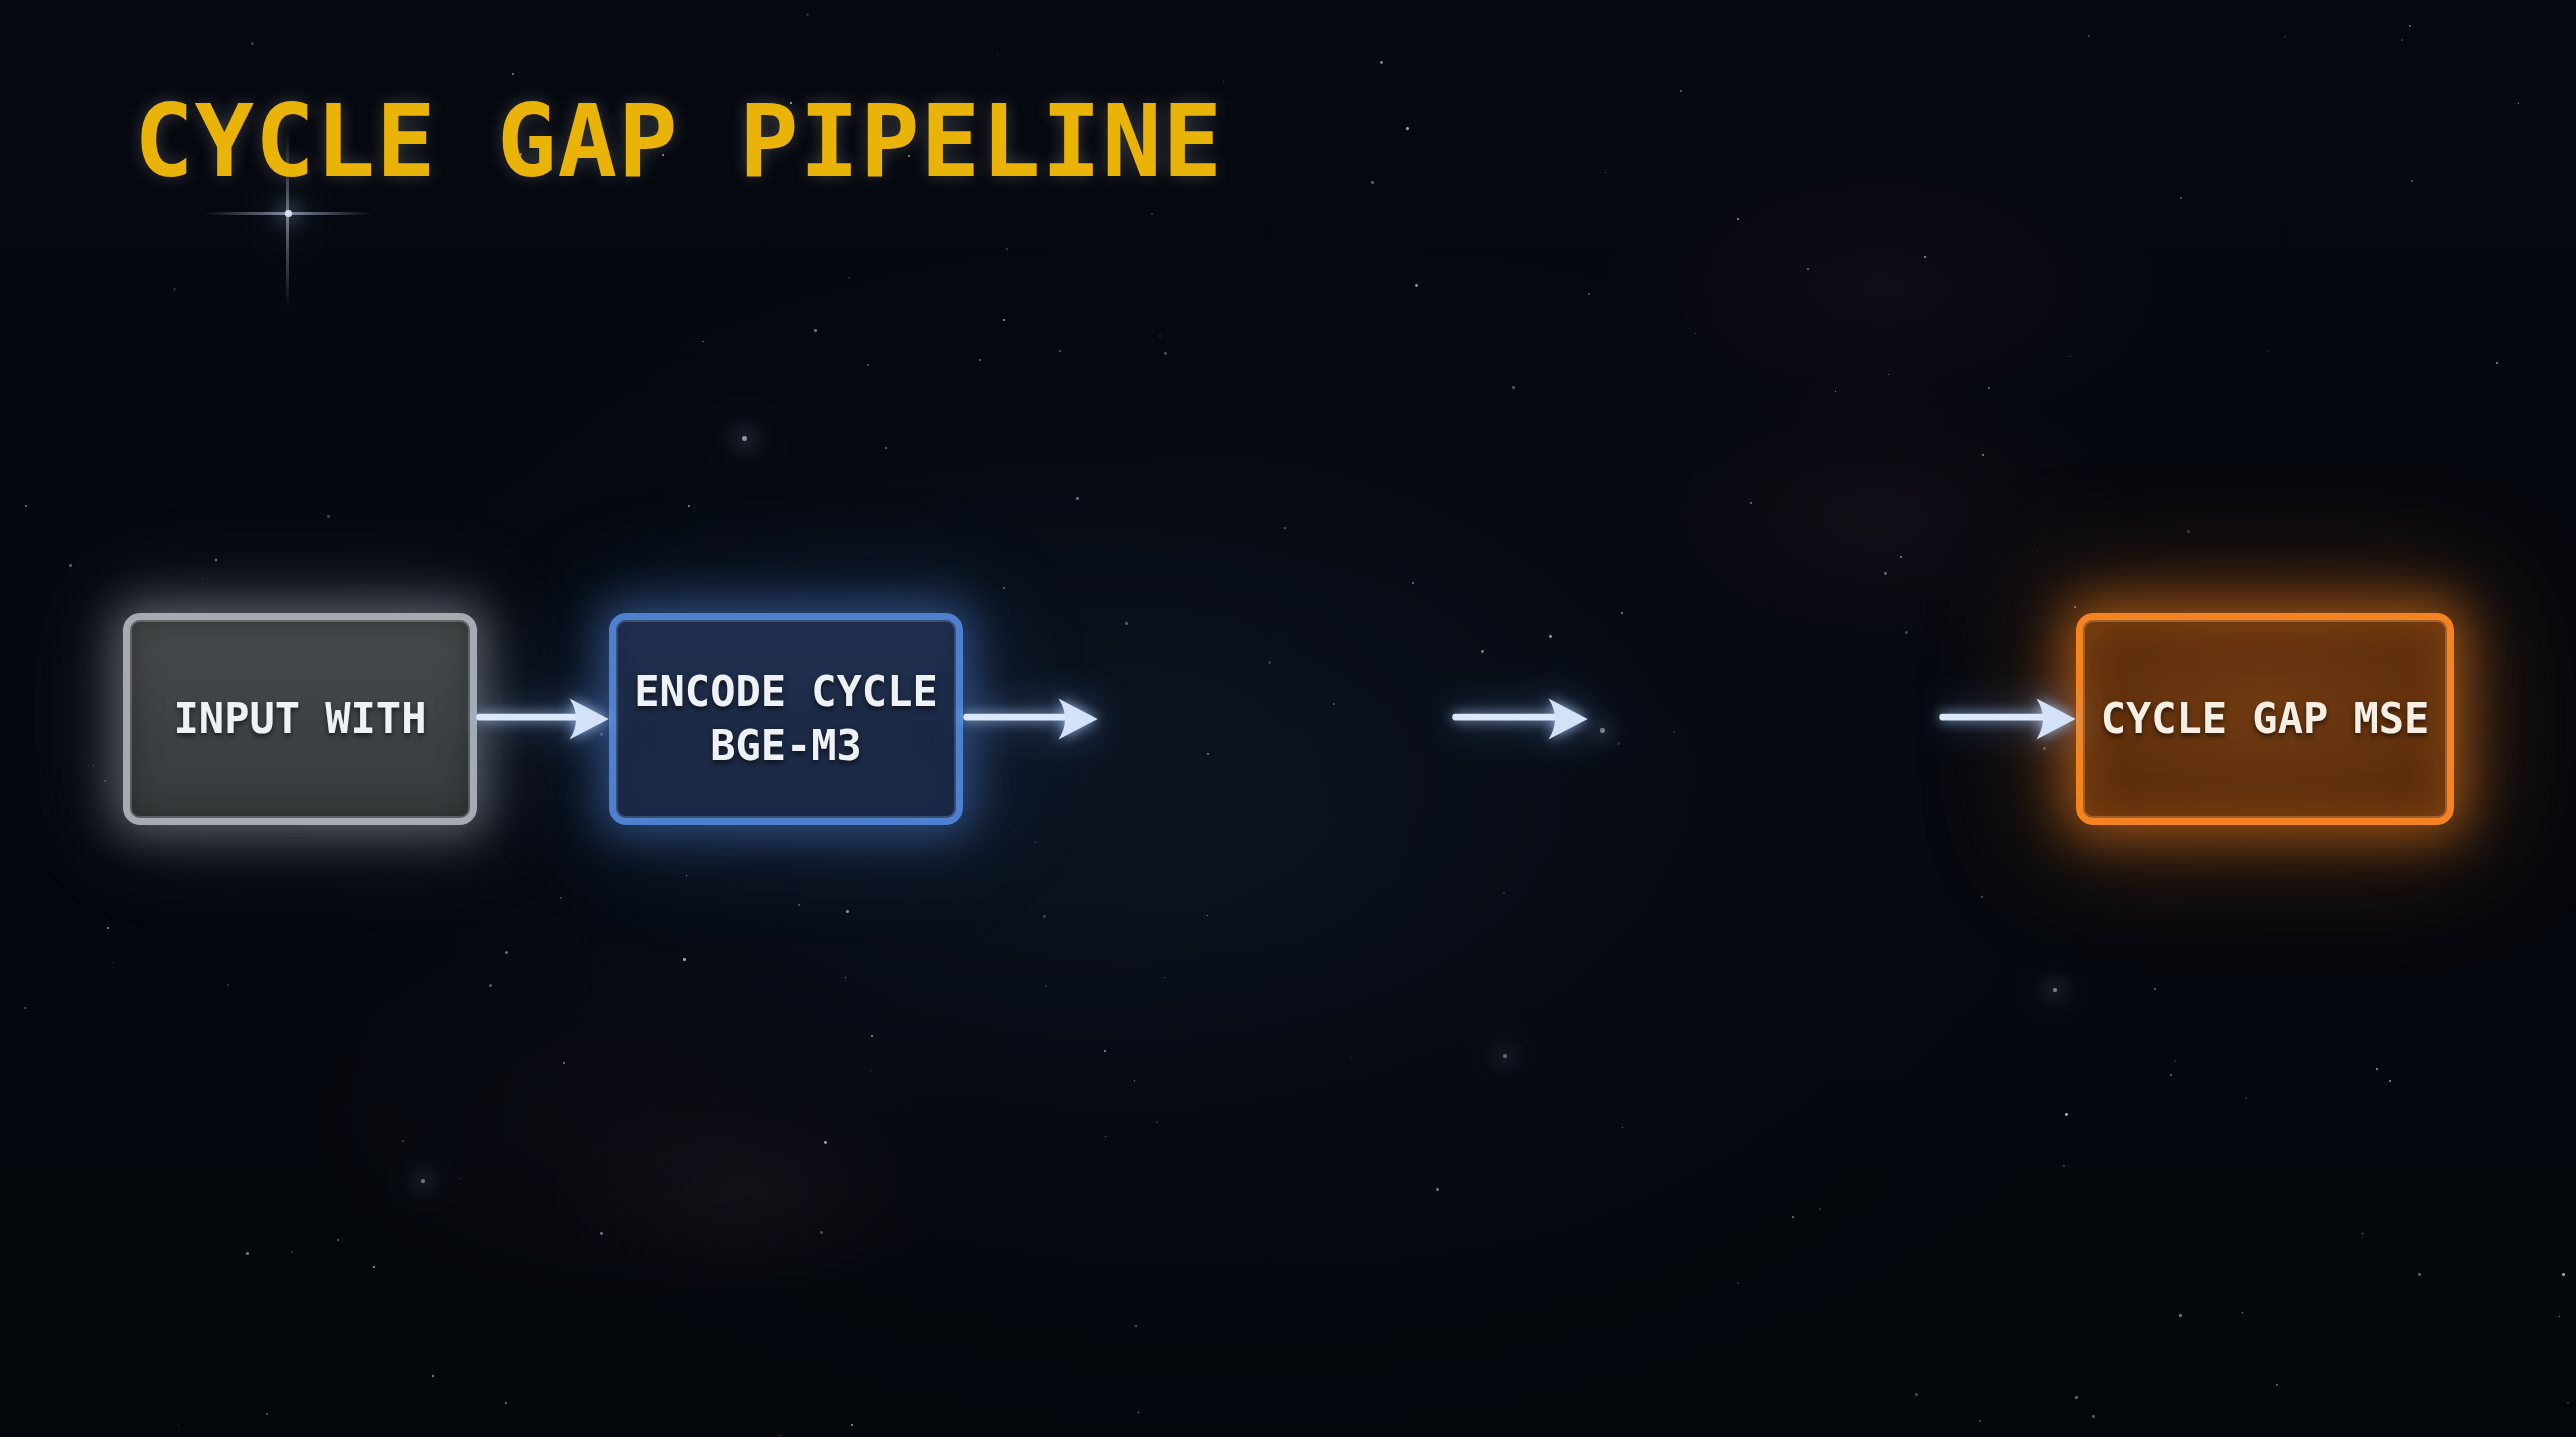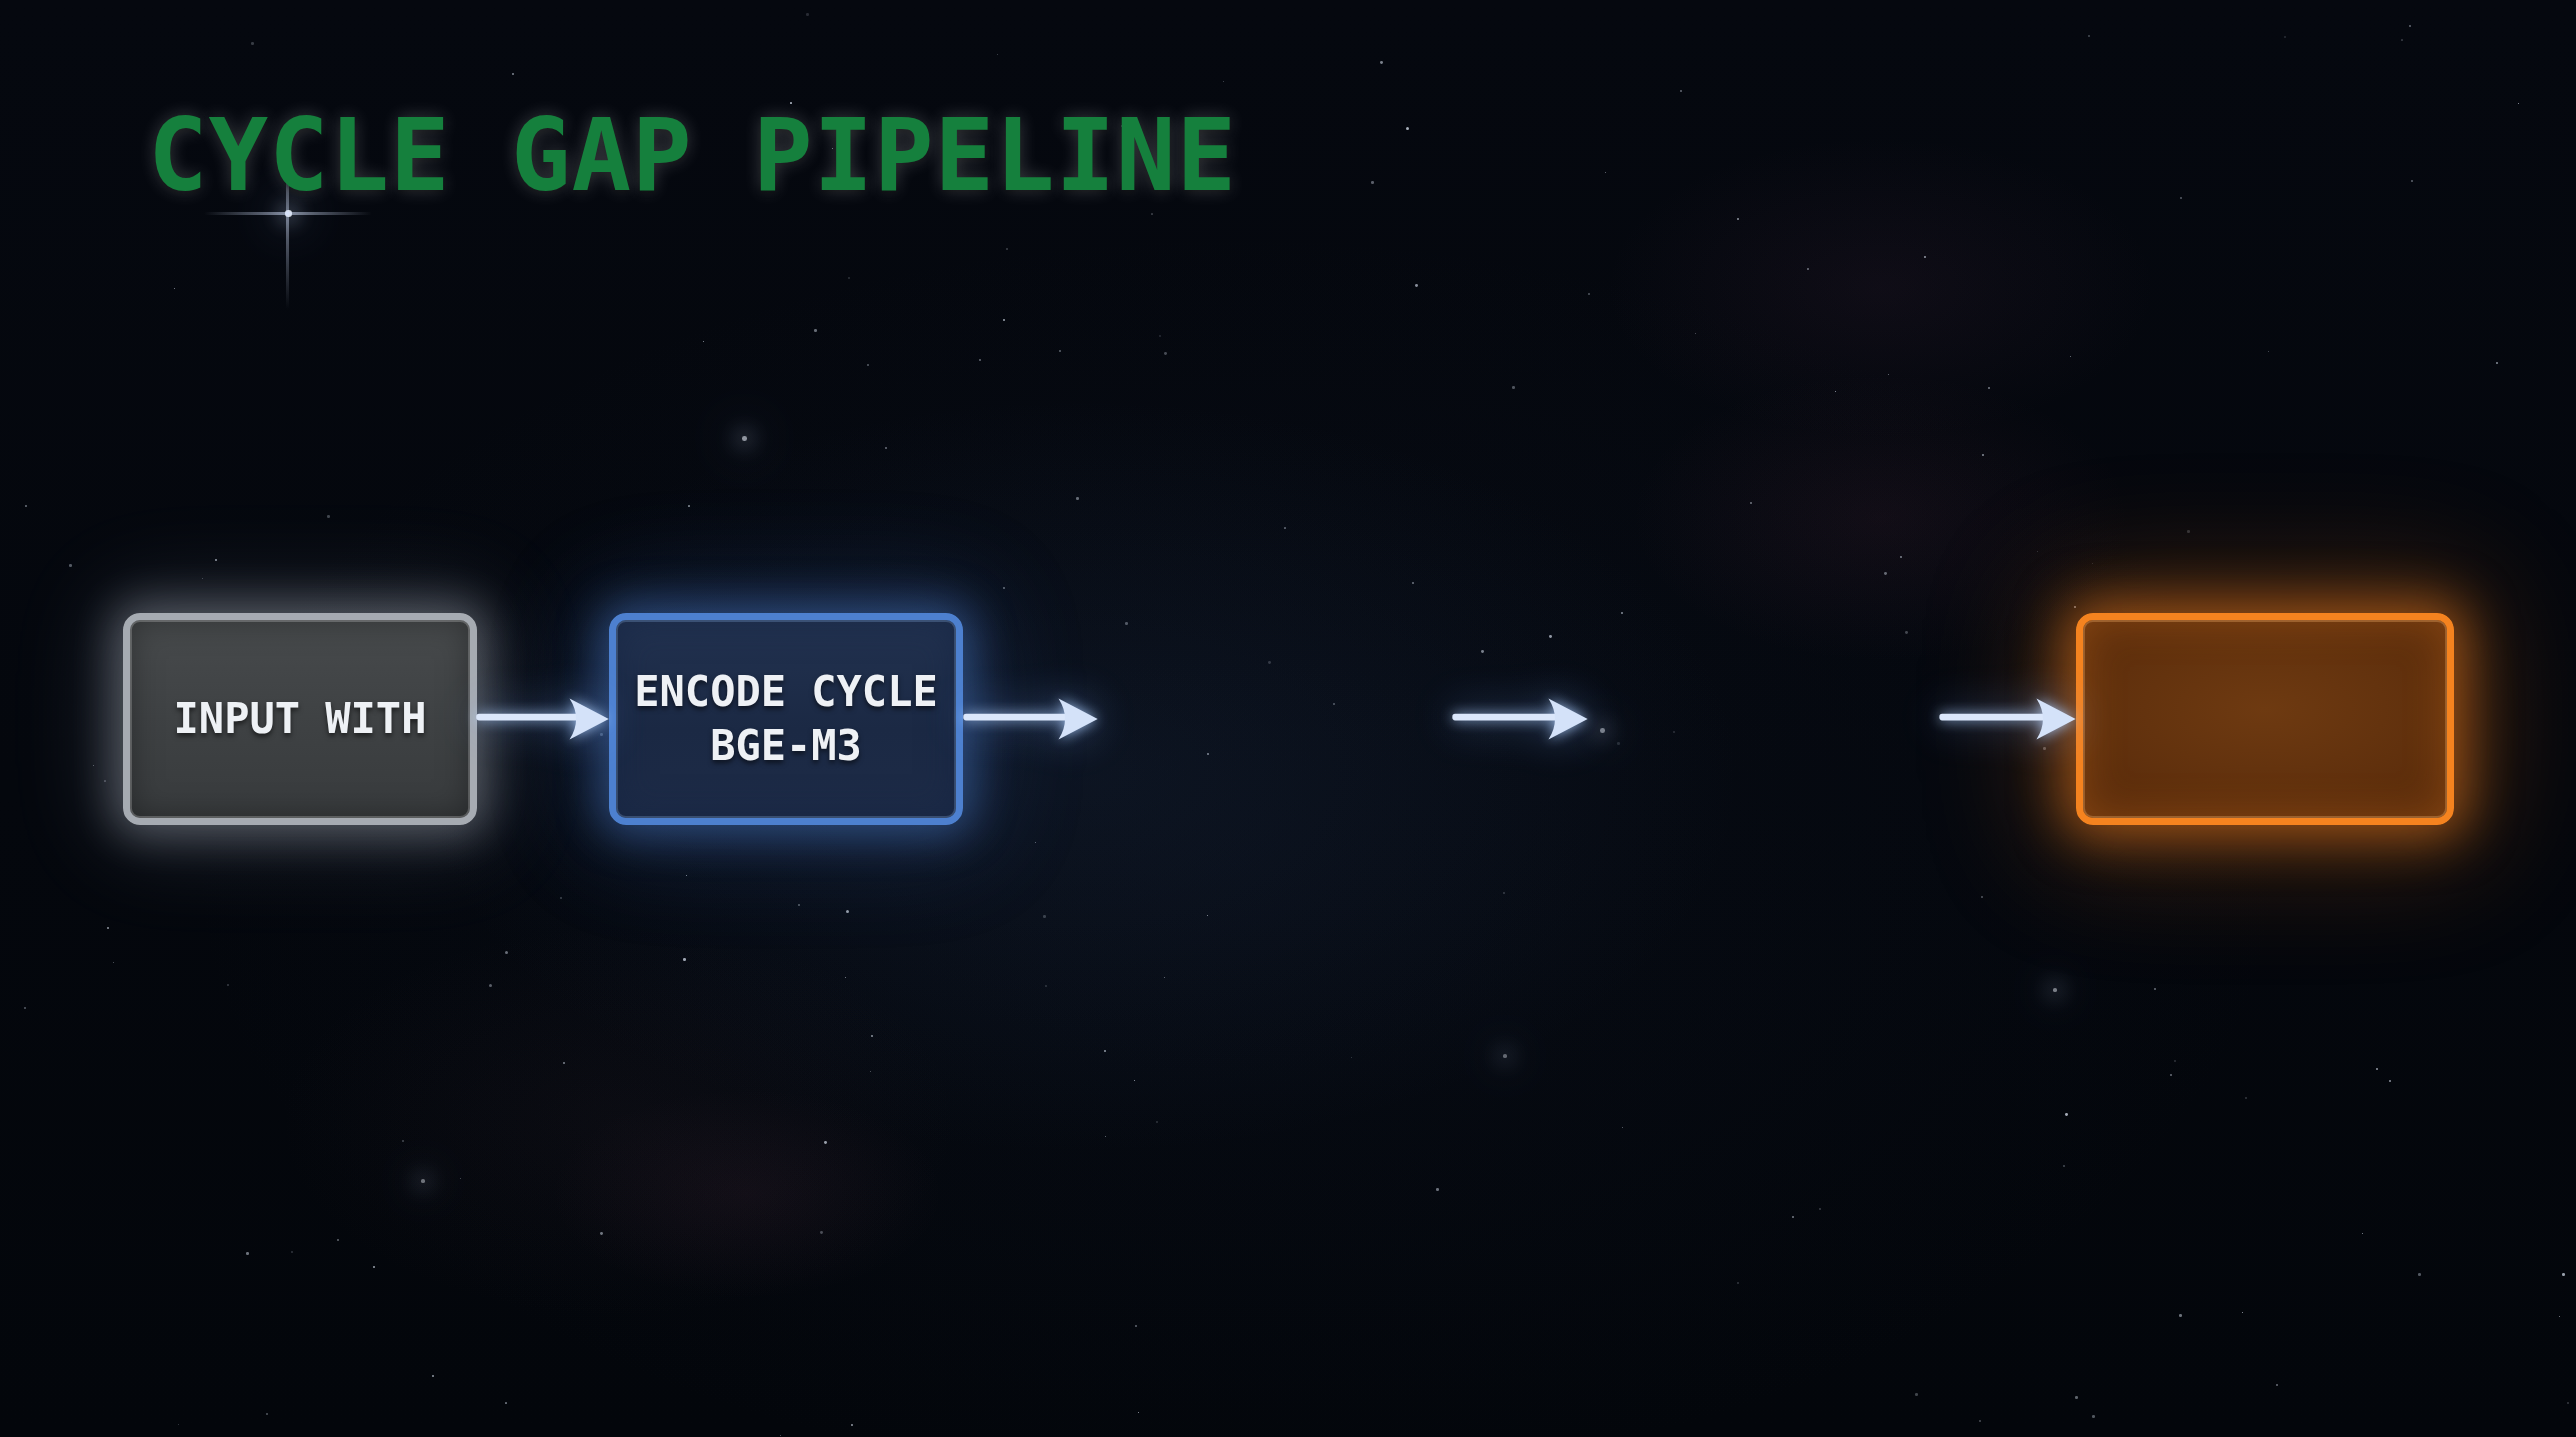--- a/index.html
+++ b/index.html
@@ -24,23 +24,23 @@
   }
   #starfield{position:absolute;inset:0;z-index:1;}
   .star{position:absolute;border-radius:50%;background:#dfe8f6;}
   .glowstar{position:absolute;border-radius:50%;background:#eef4ff;z-index:1;}
   .flare-h,.flare-v{position:absolute;z-index:1;border-radius:1.9px;}
   .flare-h{height:2.8px;background:linear-gradient(90deg,transparent,rgba(215,228,255,0.55),transparent);}
   .flare-v{width:2.8px;background:linear-gradient(180deg,transparent,rgba(215,228,255,0.45),transparent);}
 
   
   .page-title{
-    position:absolute;left:134px;top:92px;z-index:5;margin:14px;
+    position:absolute;left:134px;top:92px;z-index:5;margin:0;
     font-size:99px;line-height:1;font-weight:700;letter-spacing:0.9px;
-    color:#15803d;
+    color:#eab308;
     text-shadow:0 0 17px rgba(255,255,255,0.22), 0 1.9px 5.6px rgba(0,0,0,0.6);
   }
 
   
   .pipeline{position:absolute;inset:0;z-index:5;}
   .node{
     position:absolute;top:613px;height:212px;
     box-sizing:border-box;border-radius:17px;border:7.5px solid;
     display:flex;flex-direction:column;align-items:center;justify-content:center;
     text-align:center;
@@ -303,16 +303,17 @@
     <path class="head" d="M 103 8 L 145 30 L 103 52 Q 117 30 103 8 Z"></path>
   </svg>
 
 
   <svg class="arrow" style="left:1939px;width:137px;" width="137" height="56" viewBox="0 0 146 60">
     <rect class="shaft" x="0" y="24.5" width="116" height="7" rx="3"></rect>
     <path class="head" d="M 104 8 L 146 30 L 104 52 Q 118 30 104 8 Z"></path>
   </svg>
 
   <div class="node node--orange pos5">
+    <span class="node-line">CYCLE GAP MSE</span>
   </div>
 
 </div>
 
 
 </body></html>

